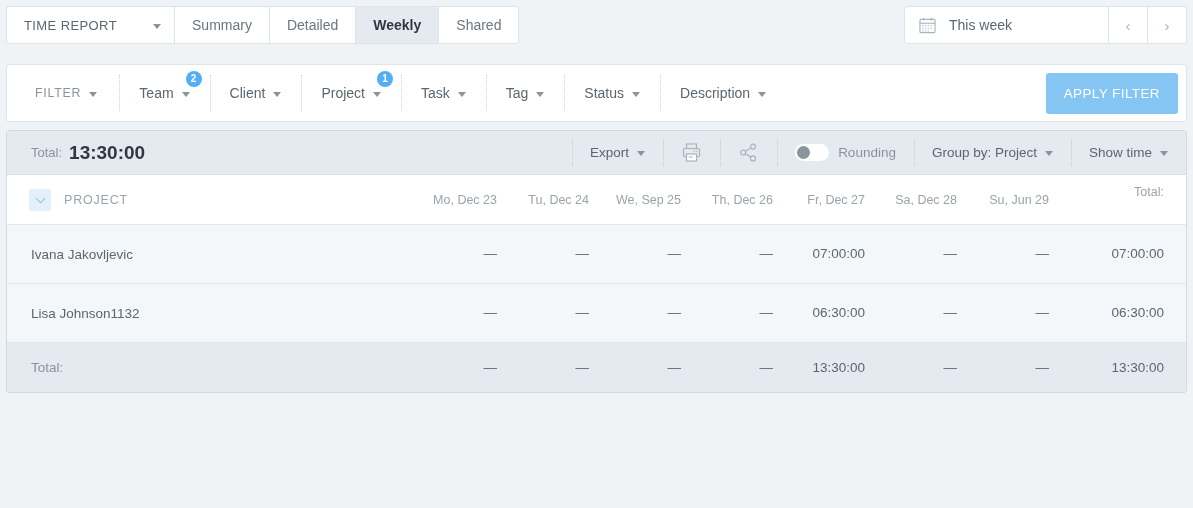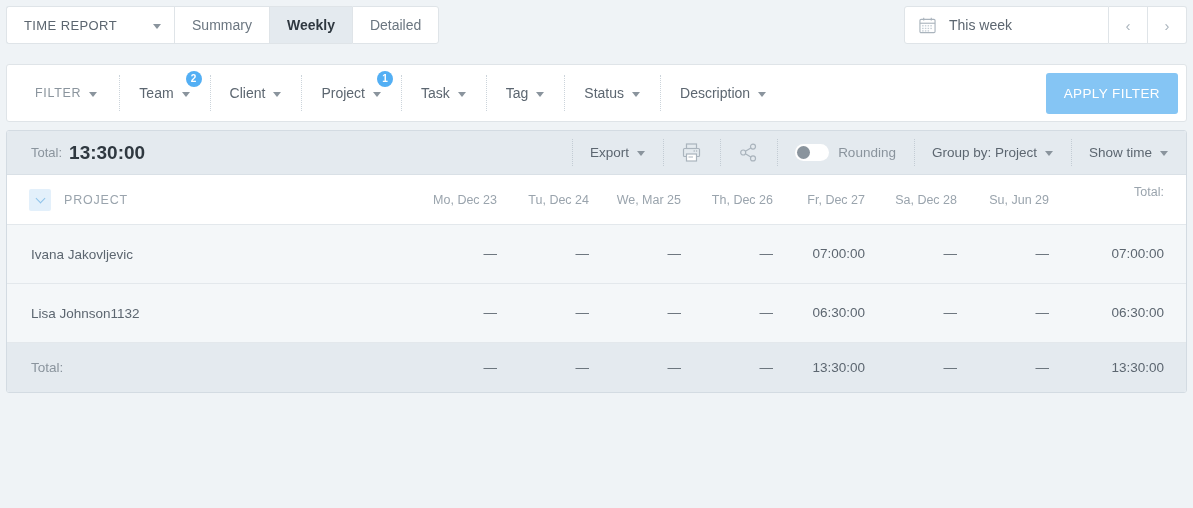--- a/index.html
+++ b/index.html
@@ -275,25 +275,28 @@
   <div class="topbar">
 
     <div class="tabgroup">
       <div class="tab report">
         <span>TIME REPORT</span>
         <span class="caret"></span>
       </div>
       <div class="tab">
         <span>Summary</span>
       </div>
+      <div class="tab">
+        <span>Detailed</span>
+      </div>
       <div class="tab active">
         <span>Weekly</span>
       </div>
       <div class="tab">
-        <span>Detailed</span>
+        <span>Shared</span>
       </div>
     </div>
 
     <div class="datepicker">
       <div class="dp-main">
         <svg class="cal-ico" viewBox="0 0 18 18">
           <rect x="1" y="2.5" width="16" height="14" rx="1.2" fill="none" stroke="#aab4bd" stroke-width="1.2"></rect>
           <line x1="1" y1="6.6" x2="17" y2="6.6" stroke="#aab4bd" stroke-width="1.2"></line>
           <line x1="5" y1="0.8" x2="5" y2="3.6" stroke="#aab4bd" stroke-width="1.2"></line>
           <line x1="13" y1="0.8" x2="13" y2="3.6" stroke="#aab4bd" stroke-width="1.2"></line>
@@ -433,21 +436,21 @@
       </colgroup>
       <thead>
         <tr>
           <th class="col-project">
             <span class="chev-box">
                 <span class="chev"></span>
               </span><span class="hdr-project-label">PROJECT</span>
           </th>
           <th>Mo, Dec 23</th>
           <th>Tu, Dec 24</th>
-          <th>We, Mar 25</th>
+          <th>We, Sep 25</th>
           <th>Th, Dec 26</th>
           <th>Fr, Dec 27</th>
           <th>Sa, Dec 28</th>
           <th>Su, Jun 29</th>
           <th class="col-total">Total:</th>
         </tr>
       </thead>
 
       <tbody>
 

